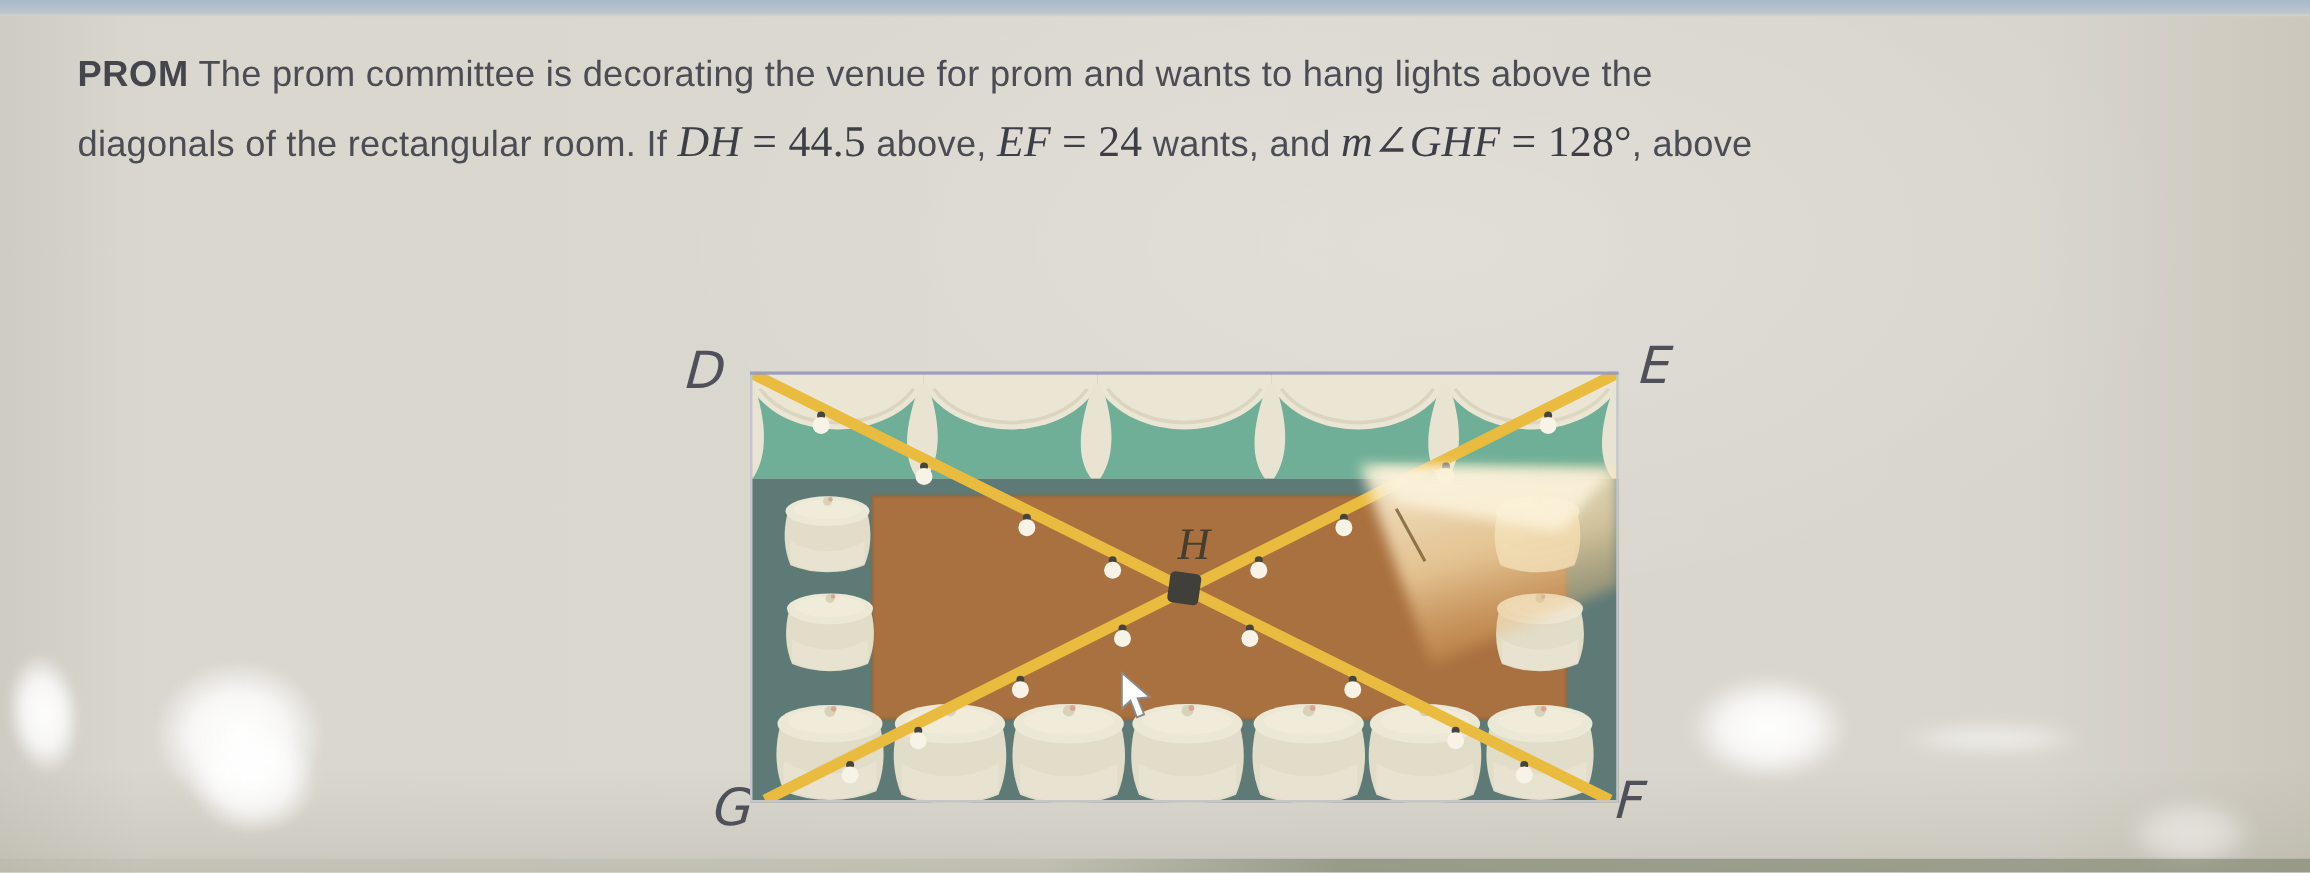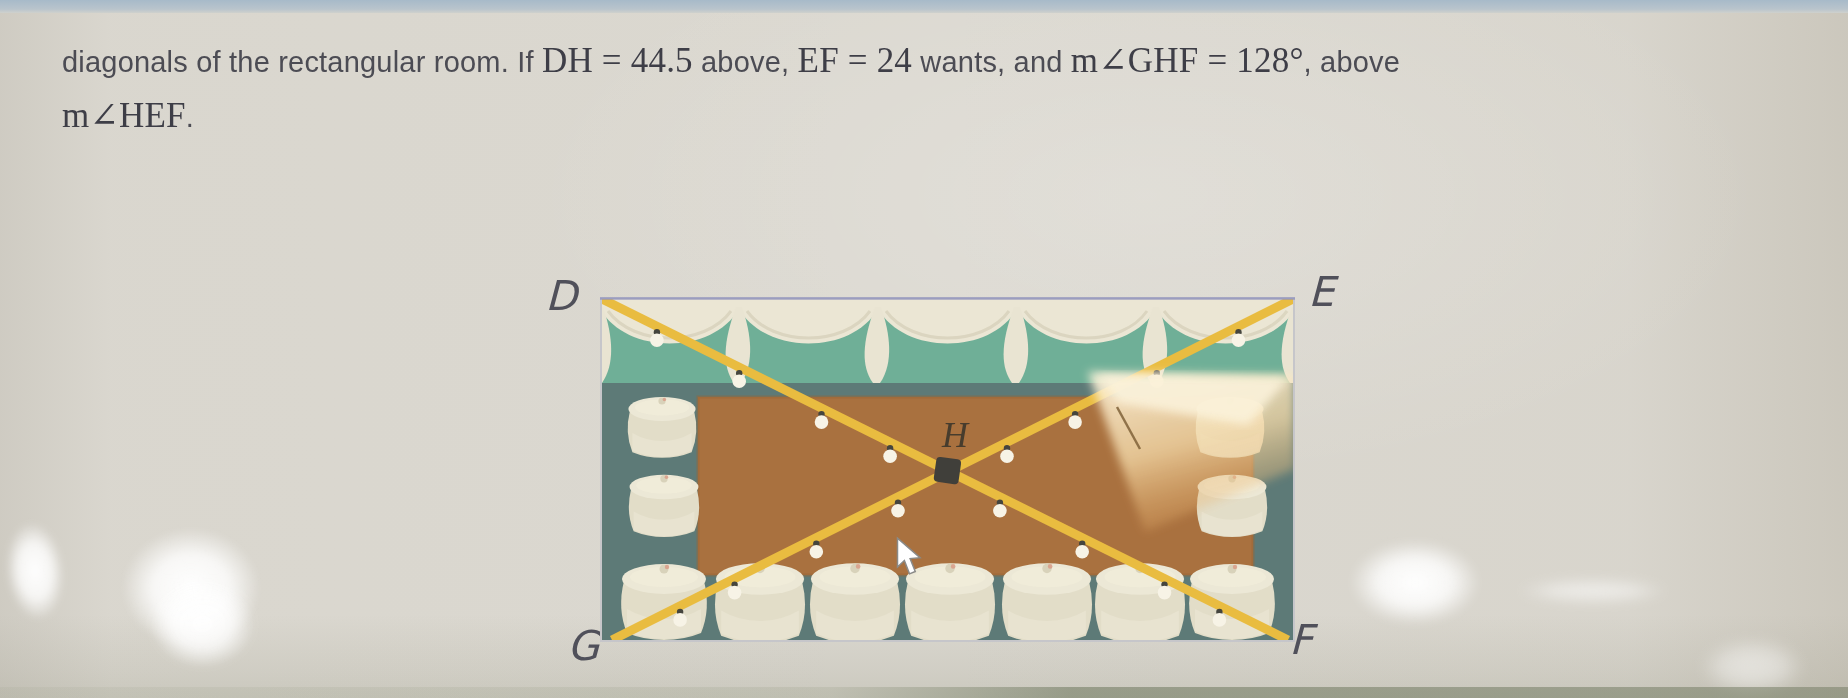--- a/index.html
+++ b/index.html
@@ -16,21 +16,21 @@
   }
   .top-strip{position:absolute;left:0;top:0;width:1848px;height:13px;
     background:linear-gradient(to bottom,#a7bac9,#b9c4cc 70%,#cfd1cd);}
   .bottom-strip{position:absolute;left:0;top:687px;width:1848px;height:11px;
     background:linear-gradient(to right, rgba(140,146,120,0.10), rgba(135,142,115,0.18) 45%, rgba(108,118,92,0.55) 58%, rgba(112,120,95,0.50) 100%);}
 
   .problem{position:absolute;left:62px;top:34px;color:#4c4c54;}
   .pline{white-space:nowrap;font-size:29px;line-height:53px;letter-spacing:0.2px;}
   .pbold{font-weight:bold;color:#45454d;letter-spacing:0.5px;}
   .math{font-family:"Liberation Serif","DejaVu Serif",serif;font-size:35px;color:#3e3e47;}
-  .math.it{margin-top:42px;}
+  .math.it{font-style:italic;margin-top:42px;}
 
   .corner-label{position:absolute;font-size:41px;font-style:italic;color:#50505a;
     font-family:"DejaVu Sans",sans-serif;transform:skewX(-4deg);}
   svg.room{position:absolute;left:600px;top:297px;width:695px;height:345px;}
 
   .glare{position:absolute;pointer-events:none;
     background:radial-gradient(ellipse closest-side, rgba(255,255,255,0.98), rgba(255,255,255,0.80) 55%, rgba(255,255,255,0));
     filter:blur(3px);}
   #glare-a{left:6px;top:522px;width:58px;height:98px;transform:rotate(-6deg);}
   #glare-b1{left:122px;top:528px;width:138px;height:120px;}
@@ -41,22 +41,22 @@
 
   .cursor{position:absolute;left:895px;top:536px;width:30px;height:42px;}
 </style>
 </head>
 <body>
 
 <div class="bg-grad"></div>
 <div class="top-strip"></div>
 
 <div class="problem">
+  <div class="pline"><span class="pbold">PROM</span><span> The prom committee is decorating the venue for prom and wants to hang lights above the</span></div>
   <div class="pline"><span>diagonals of the rectangular room. If </span><span class="math it">DH</span><span class="math"> = 44.5</span><span> above, </span><span class="math it">EF</span><span class="math"> = 24</span><span> wants, and </span><span class="math it">m</span><span class="math">∠</span><span class="math it">GHF</span><span class="math"> = 128°</span><span>, above</span></div>
-  <div class="pline"><span class="math it">m</span><span class="math">∠</span><span class="math it">HEF</span><span>.</span></div>
 </div>
 
 <div class="corner-label" style="left:549px;top:272px;">D</div>
 <div class="corner-label" style="left:1312px;top:268px;">E</div>
 <div class="corner-label" style="left:571px;top:622px;">G</div>
 <div class="corner-label" style="left:1293px;top:616px;">F</div>
 
 <svg class="room" viewBox="0 0 695 345">
   <defs>
     <g id="tbl">

